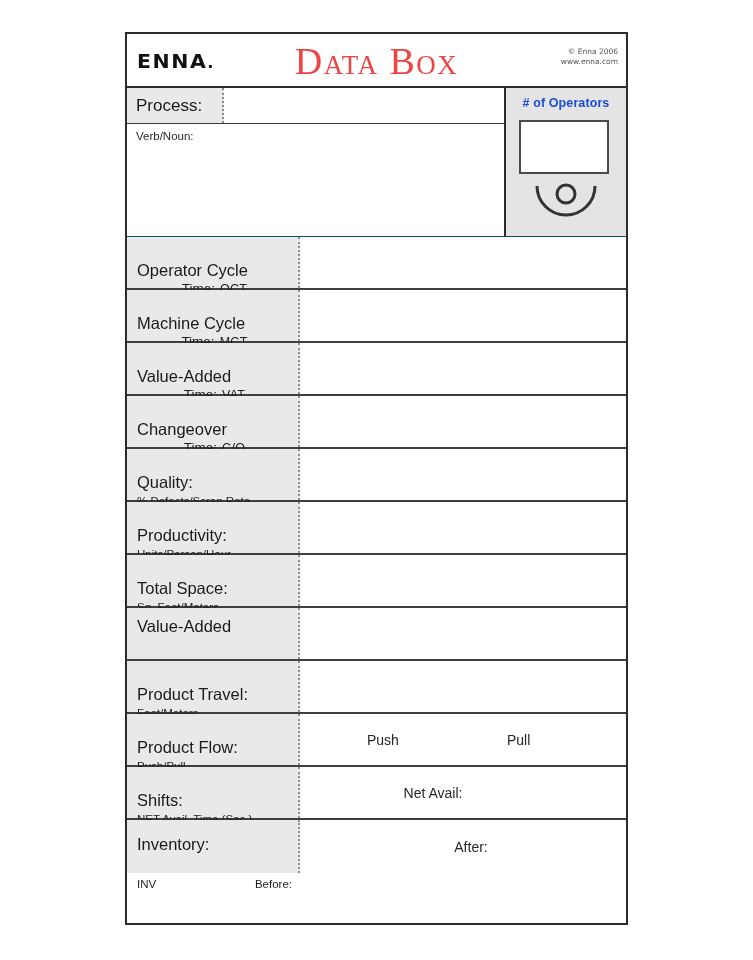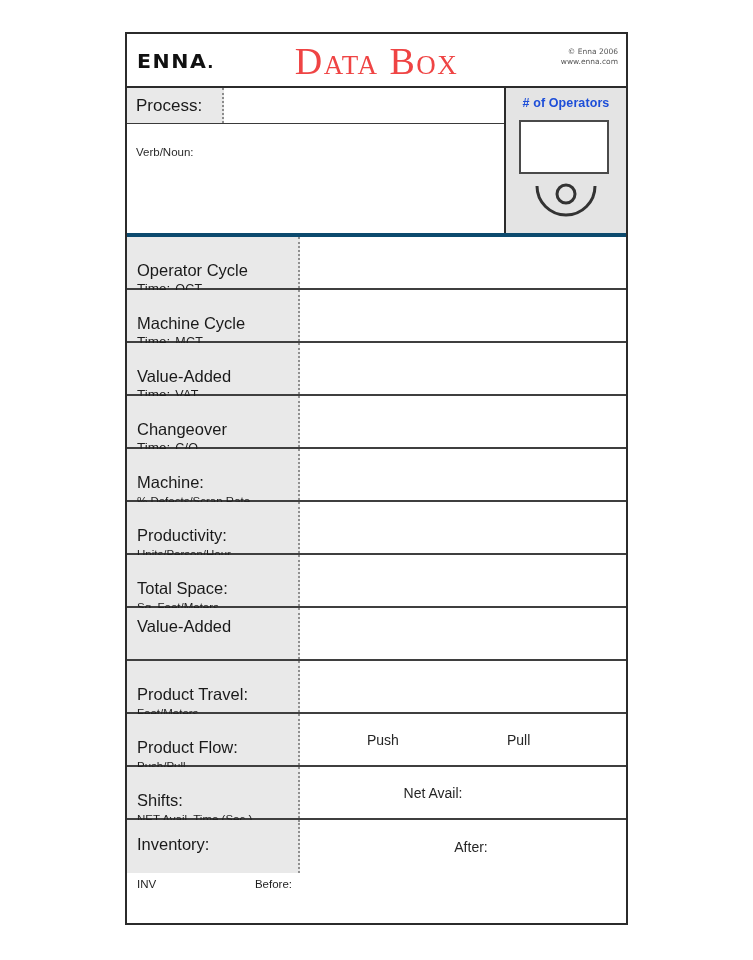--- a/index.html
+++ b/index.html
@@ -72,21 +72,21 @@
     text-align: right;
     font-size: 7.5px;
     line-height: 10px;
     color: #555;
     font-family: "DejaVu Sans", sans-serif;
   }
 
   
   .proc-block {
     display: flex;
-    border-bottom: 4px solid #0c4a6e;
+    border-bottom: 1px solid #0c4a6e;
     height: 149px;
     box-sizing: border-box;
   }
   .proc-left {
     width: 379px;
     box-sizing: border-box;
     border-right: 2px solid #2b2b2b;
     display: flex;
     flex-direction: column;
   }
@@ -110,21 +110,21 @@
     min-width: 97px;
   }
   .verb-row {
     flex: 1;
     position: relative;
     background: #fff;
   }
   .verb-label {
     position: absolute;
     left: 9px;
-    top: 22px;
+    top: 6px;
     font-size: 11.5px;
     color: #2a2a2a;
   }
 
   .op-cell {
     flex: 1;
     background: #e4e4e4;
     position: relative;
     box-sizing: border-box;
   }
@@ -189,20 +189,21 @@
     line-height: 18px;
     color: #1f1f1f;
     white-space: nowrap;
   }
   .dl-sub.tiny { font-size: 11.5px; }
   .dl-inline {
     display: flex;
     align-items: baseline;
     gap: 5px;
     white-space: nowrap;
+    justify-content: center;
   }
   .dl-inline .dl-main { line-height: 20px; }
   .dl-abbr {
     font-size: 12.5px;
     letter-spacing: .3px;
     color: #1f1f1f;
   }
   .dl-split {
     display: flex;
     justify-content: space-between;
@@ -302,21 +303,21 @@
         <div class="dl-inline">
           <span class="dl-sub">Time:</span>
           <span class="dl-abbr">C/O</span>
         </div>
       </div>
       <div class="dvalue"></div>
     </div>
 
     <div class="drow">
       <div class="dlabel">
-        <div class="dl-main">Machine:</div>
+        <div class="dl-main">Quality:</div>
         <div class="dl-sub tiny">% Defects/Scrap Rate</div>
       </div>
       <div class="dvalue"></div>
     </div>
 
     <div class="drow">
       <div class="dlabel">
         <div class="dl-main">Productivity:</div>
         <div class="dl-sub tiny">Units/Person/Hour</div>
       </div>

